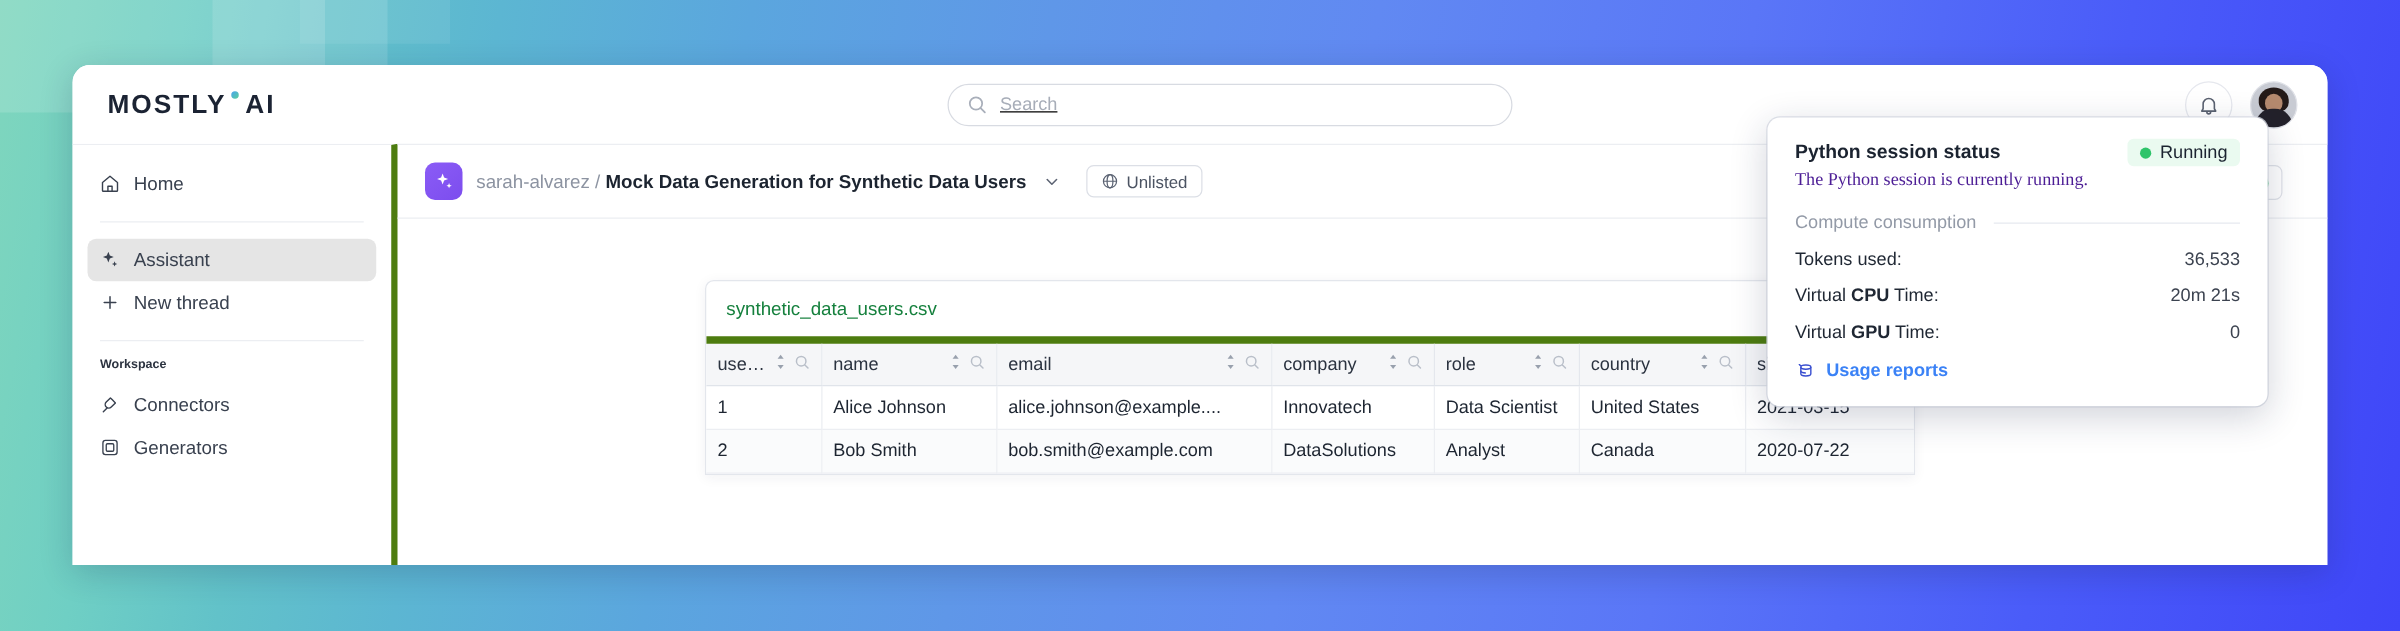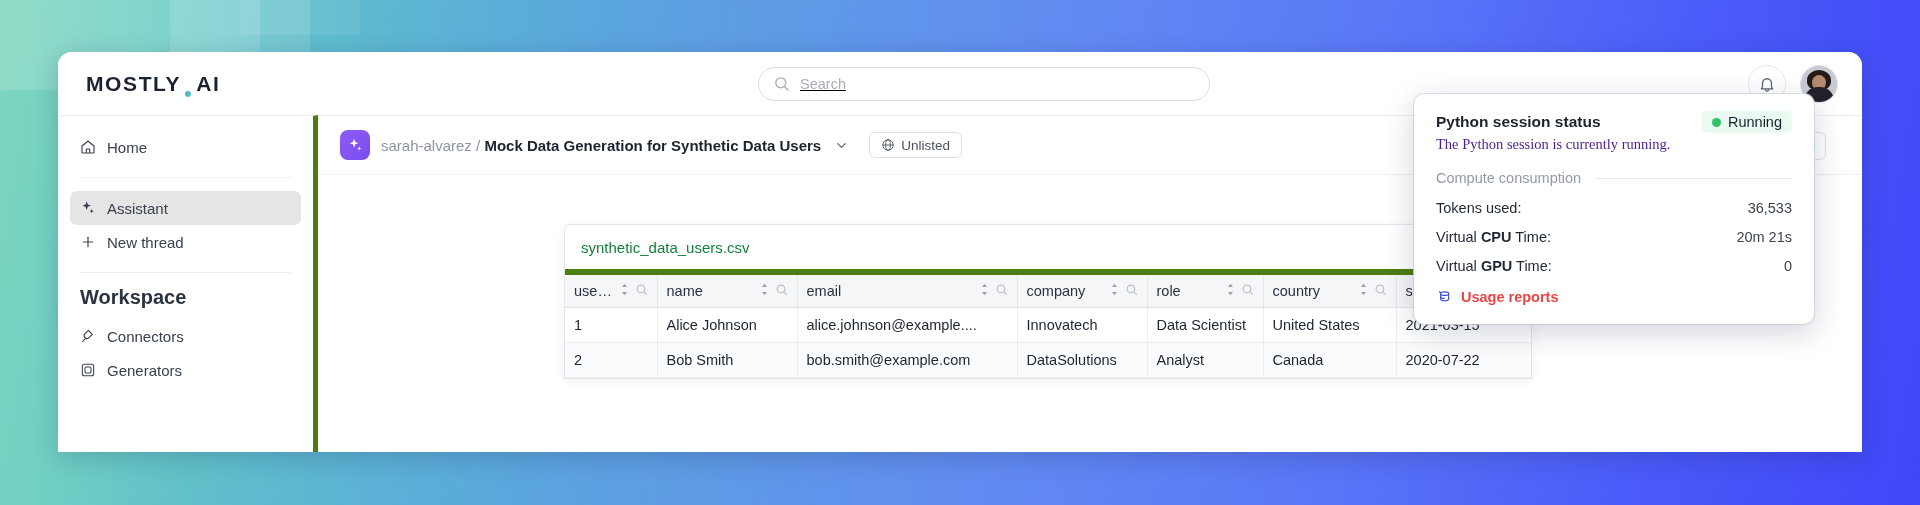--- a/index.html
+++ b/index.html
@@ -55,21 +55,21 @@
     align-items: center;
     background: #fff;
   }
   .logo {
     margin-left: 28px;
     font-size: 21px;
     font-weight: 700;
     letter-spacing: 1.6px;
     color: #1b2333;
     display: flex;
-    align-items: flex-end;
+    align-items: flex-start;
     white-space: nowrap;
   }
   .logo .dot {
     display: inline-block;
     width: 6px; height: 6px;
     border-radius: 50%;
     background: linear-gradient(135deg, #4aa3f0 0%, #58d09a 100%);
     margin: 0 5px 0 4px;
     position: relative; top: 1px;
   }
@@ -163,21 +163,21 @@
     height: 34px;
     padding: 0 10px;
     border-radius: 7px;
     font-size: 15px;
     color: #39414f;
     cursor: pointer;
   }
   .navitem.active { background: #e5e5e5; }
   .navdiv { height: 1px; background: #eceef2; margin: 13px 10px; }
   .navsection {
-    font-size: 20px;
+    font-size: 10px;
     font-weight: 700;
     color: #2c3340;
     padding: 0 10px;
     margin-bottom: 10px;
   }
 
   .content { flex: 1; border-top: 1px solid #eceef2; position: relative; }
 
   .crumbbar {
     height: 59px;
@@ -315,21 +315,21 @@
   }
   .popsub .rule { flex: 1; height: 1px; background: #e6e9ef; }
   .popline {
     display: flex; justify-content: space-between;
     font-size: 14.5px; color: #1f2733;
     margin-bottom: 13px;
   }
   .popline .val { color: #3c4350; }
   .usagelink {
     display: inline-flex; align-items: center; gap: 9px;
-    color: #ef4444; font-size: 14.5px; font-weight: 700;
+    color: #3b82f6; font-size: 14.5px; font-weight: 700;
     cursor: pointer; margin-top: 2px;
   }
 </style>
 </head>
 <body>
 
 <div id="bg">
   <div class="blob-a"></div>
   <div class="blob-b"></div>
   <div class="blob-c"></div>

